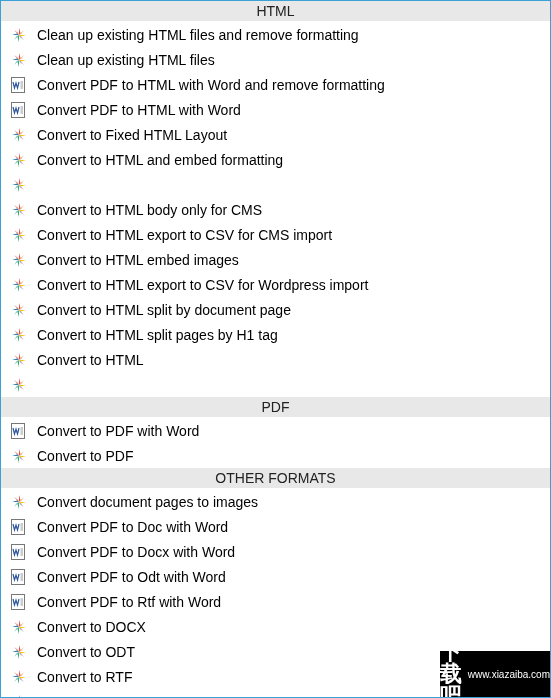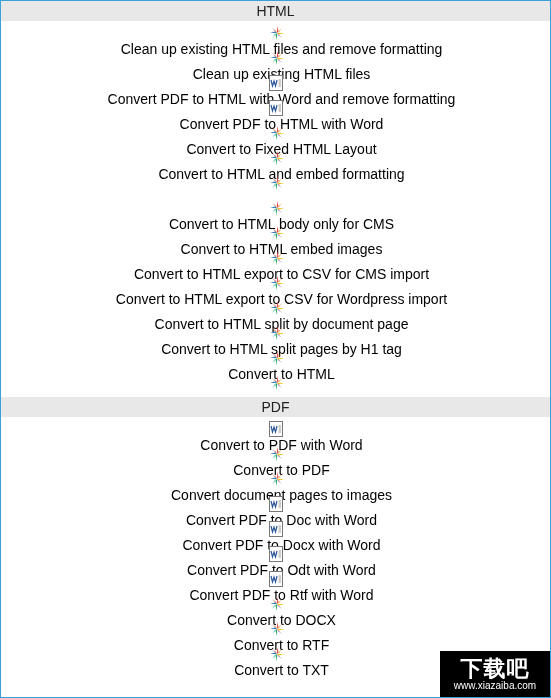--- a/index.html
+++ b/index.html
@@ -21,40 +21,39 @@
   color: #222;
   border-bottom: 1px solid #fff;
 }
 .item {
   display: flex;
   align-items: center;
   padding: 3px 0 3px 10px;
   cursor: pointer;
   color: #000;
   height: 25px;
-  flex-direction: column;
 }
 .icon-cell {
   width: 24px;
   display: flex;
   align-items: center;
   justify-content: flex-start;
 }
 .item-label { padding-left: 2px; }
 .watermark {
   position: absolute;
   right: 0;
   bottom: 0;
   width: 110px;
   height: 46px;
   background: #000;
   color: #fff;
   font-family: Arial, sans-serif;
   display: flex;
-  flex-direction: column;
+  flex-direction: row;
   align-items: center;
   justify-content: center;
   line-height: 1;
 }
 .watermark .cn {
   font-size: 22px;
   font-weight: bold;
   letter-spacing: 1px;
 }
 .watermark .url {
@@ -188,50 +187,50 @@
           <polygon points="8,1 9.5,6 8,8" fill="#e74c3c"></polygon>
           <polygon points="15,8 10,9.5 8,8" fill="#f1c40f"></polygon>
           <polygon points="8,15 6.5,10 8,8" fill="#27ae60"></polygon>
           <polygon points="1,8 6,6.5 8,8" fill="#2980b9"></polygon>
           <polygon points="13,3 10,7 8,8" fill="#e67e22"></polygon>
           <polygon points="13,13 9,10 8,8" fill="#8e44ad"></polygon>
           <polygon points="3,13 6,9 8,8" fill="#16a085"></polygon>
           <polygon points="3,3 7,6 8,8" fill="#c0392b"></polygon>
         </svg>
       </span>
+      <span class="item-label">Convert to HTML export to CSV for CMS import</span>
+    </div>
+    <div class="item">
+      <span class="icon-cell">
+        <svg width="16" height="16" viewBox="0 0 16 16">
+          <polygon points="8,1 9.5,6 8,8" fill="#e74c3c"></polygon>
+          <polygon points="15,8 10,9.5 8,8" fill="#f1c40f"></polygon>
+          <polygon points="8,15 6.5,10 8,8" fill="#27ae60"></polygon>
+          <polygon points="1,8 6,6.5 8,8" fill="#2980b9"></polygon>
+          <polygon points="13,3 10,7 8,8" fill="#e67e22"></polygon>
+          <polygon points="13,13 9,10 8,8" fill="#8e44ad"></polygon>
+          <polygon points="3,13 6,9 8,8" fill="#16a085"></polygon>
+          <polygon points="3,3 7,6 8,8" fill="#c0392b"></polygon>
+        </svg>
+      </span>
       <span class="item-label">Convert to HTML embed images</span>
     </div>
     <div class="item">
       <span class="icon-cell">
         <svg width="16" height="16" viewBox="0 0 16 16">
           <polygon points="8,1 9.5,6 8,8" fill="#e74c3c"></polygon>
           <polygon points="15,8 10,9.5 8,8" fill="#f1c40f"></polygon>
           <polygon points="8,15 6.5,10 8,8" fill="#27ae60"></polygon>
           <polygon points="1,8 6,6.5 8,8" fill="#2980b9"></polygon>
           <polygon points="13,3 10,7 8,8" fill="#e67e22"></polygon>
           <polygon points="13,13 9,10 8,8" fill="#8e44ad"></polygon>
           <polygon points="3,13 6,9 8,8" fill="#16a085"></polygon>
           <polygon points="3,3 7,6 8,8" fill="#c0392b"></polygon>
         </svg>
       </span>
-      <span class="item-label">Convert to HTML export to CSV for CMS import</span>
-    </div>
-    <div class="item">
-      <span class="icon-cell">
-        <svg width="16" height="16" viewBox="0 0 16 16">
-          <polygon points="8,1 9.5,6 8,8" fill="#e74c3c"></polygon>
-          <polygon points="15,8 10,9.5 8,8" fill="#f1c40f"></polygon>
-          <polygon points="8,15 6.5,10 8,8" fill="#27ae60"></polygon>
-          <polygon points="1,8 6,6.5 8,8" fill="#2980b9"></polygon>
-          <polygon points="13,3 10,7 8,8" fill="#e67e22"></polygon>
-          <polygon points="13,13 9,10 8,8" fill="#8e44ad"></polygon>
-          <polygon points="3,13 6,9 8,8" fill="#16a085"></polygon>
-          <polygon points="3,3 7,6 8,8" fill="#c0392b"></polygon>
-        </svg>
-      </span>
       <span class="item-label">Convert to HTML export to CSV for Wordpress import</span>
     </div>
     <div class="item">
       <span class="icon-cell">
         <svg width="16" height="16" viewBox="0 0 16 16">
           <polygon points="8,1 9.5,6 8,8" fill="#e74c3c"></polygon>
           <polygon points="15,8 10,9.5 8,8" fill="#f1c40f"></polygon>
           <polygon points="8,15 6.5,10 8,8" fill="#27ae60"></polygon>
           <polygon points="1,8 6,6.5 8,8" fill="#2980b9"></polygon>
           <polygon points="13,3 10,7 8,8" fill="#e67e22"></polygon>
@@ -308,20 +307,21 @@
           <polygon points="8,15 6.5,10 8,8" fill="#27ae60"></polygon>
           <polygon points="1,8 6,6.5 8,8" fill="#2980b9"></polygon>
           <polygon points="13,3 10,7 8,8" fill="#e67e22"></polygon>
           <polygon points="13,13 9,10 8,8" fill="#8e44ad"></polygon>
           <polygon points="3,13 6,9 8,8" fill="#16a085"></polygon>
           <polygon points="3,3 7,6 8,8" fill="#c0392b"></polygon>
         </svg>
       </span>
       <span class="item-label">Convert to PDF</span>
     </div>
+    <div class="section-header">OTHER FORMATS</div>
     <div class="item">
       <span class="icon-cell">
         <svg width="16" height="16" viewBox="0 0 16 16">
           <polygon points="8,1 9.5,6 8,8" fill="#e74c3c"></polygon>
           <polygon points="15,8 10,9.5 8,8" fill="#f1c40f"></polygon>
           <polygon points="8,15 6.5,10 8,8" fill="#27ae60"></polygon>
           <polygon points="1,8 6,6.5 8,8" fill="#2980b9"></polygon>
           <polygon points="13,3 10,7 8,8" fill="#e67e22"></polygon>
           <polygon points="13,13 9,10 8,8" fill="#8e44ad"></polygon>
           <polygon points="3,13 6,9 8,8" fill="#16a085"></polygon>
@@ -389,20 +389,35 @@
           <polygon points="15,8 10,9.5 8,8" fill="#f1c40f"></polygon>
           <polygon points="8,15 6.5,10 8,8" fill="#27ae60"></polygon>
           <polygon points="1,8 6,6.5 8,8" fill="#2980b9"></polygon>
           <polygon points="13,3 10,7 8,8" fill="#e67e22"></polygon>
           <polygon points="13,13 9,10 8,8" fill="#8e44ad"></polygon>
           <polygon points="3,13 6,9 8,8" fill="#16a085"></polygon>
           <polygon points="3,3 7,6 8,8" fill="#c0392b"></polygon>
         </svg>
       </span>
       <span class="item-label">Convert to DOCX</span>
+    </div>
+    <div class="item">
+      <span class="icon-cell">
+        <svg width="16" height="16" viewBox="0 0 16 16">
+          <polygon points="8,1 9.5,6 8,8" fill="#e74c3c"></polygon>
+          <polygon points="15,8 10,9.5 8,8" fill="#f1c40f"></polygon>
+          <polygon points="8,15 6.5,10 8,8" fill="#27ae60"></polygon>
+          <polygon points="1,8 6,6.5 8,8" fill="#2980b9"></polygon>
+          <polygon points="13,3 10,7 8,8" fill="#e67e22"></polygon>
+          <polygon points="13,13 9,10 8,8" fill="#8e44ad"></polygon>
+          <polygon points="3,13 6,9 8,8" fill="#16a085"></polygon>
+          <polygon points="3,3 7,6 8,8" fill="#c0392b"></polygon>
+        </svg>
+      </span>
+      <span class="item-label">Convert to ODT</span>
     </div>
     <div class="item">
       <span class="icon-cell">
         <svg width="16" height="16" viewBox="0 0 16 16">
           <polygon points="8,1 9.5,6 8,8" fill="#e74c3c"></polygon>
           <polygon points="15,8 10,9.5 8,8" fill="#f1c40f"></polygon>
           <polygon points="8,15 6.5,10 8,8" fill="#27ae60"></polygon>
           <polygon points="1,8 6,6.5 8,8" fill="#2980b9"></polygon>
           <polygon points="13,3 10,7 8,8" fill="#e67e22"></polygon>
           <polygon points="13,13 9,10 8,8" fill="#8e44ad"></polygon>

